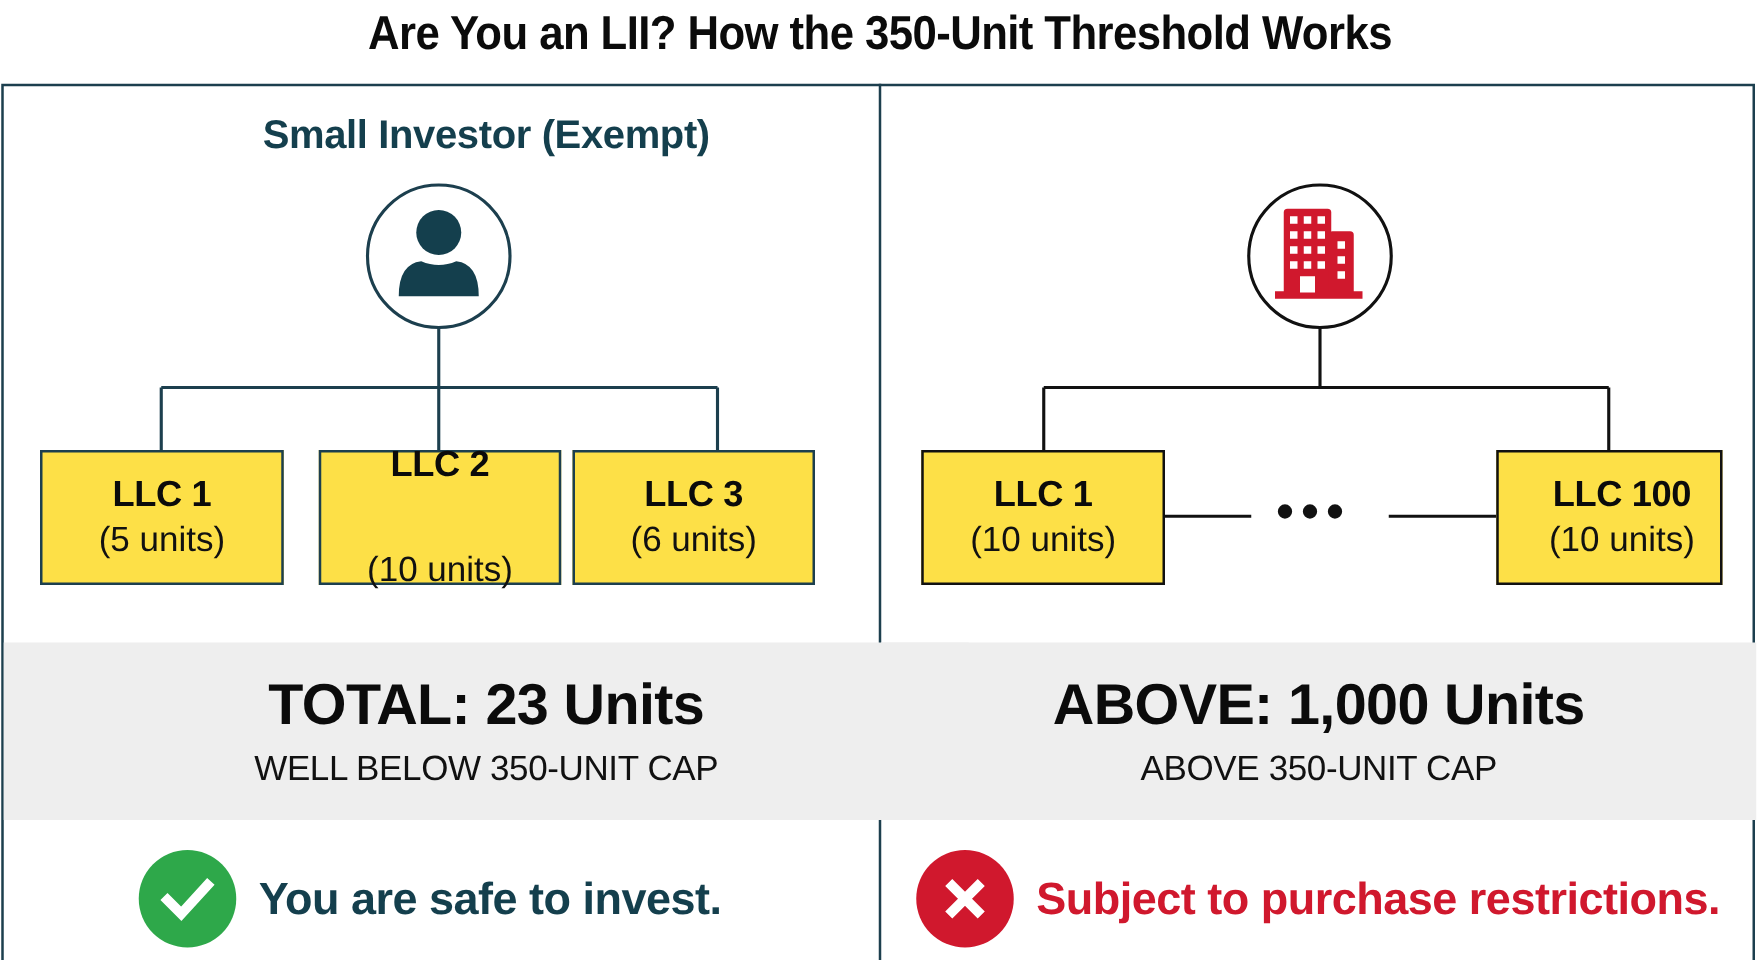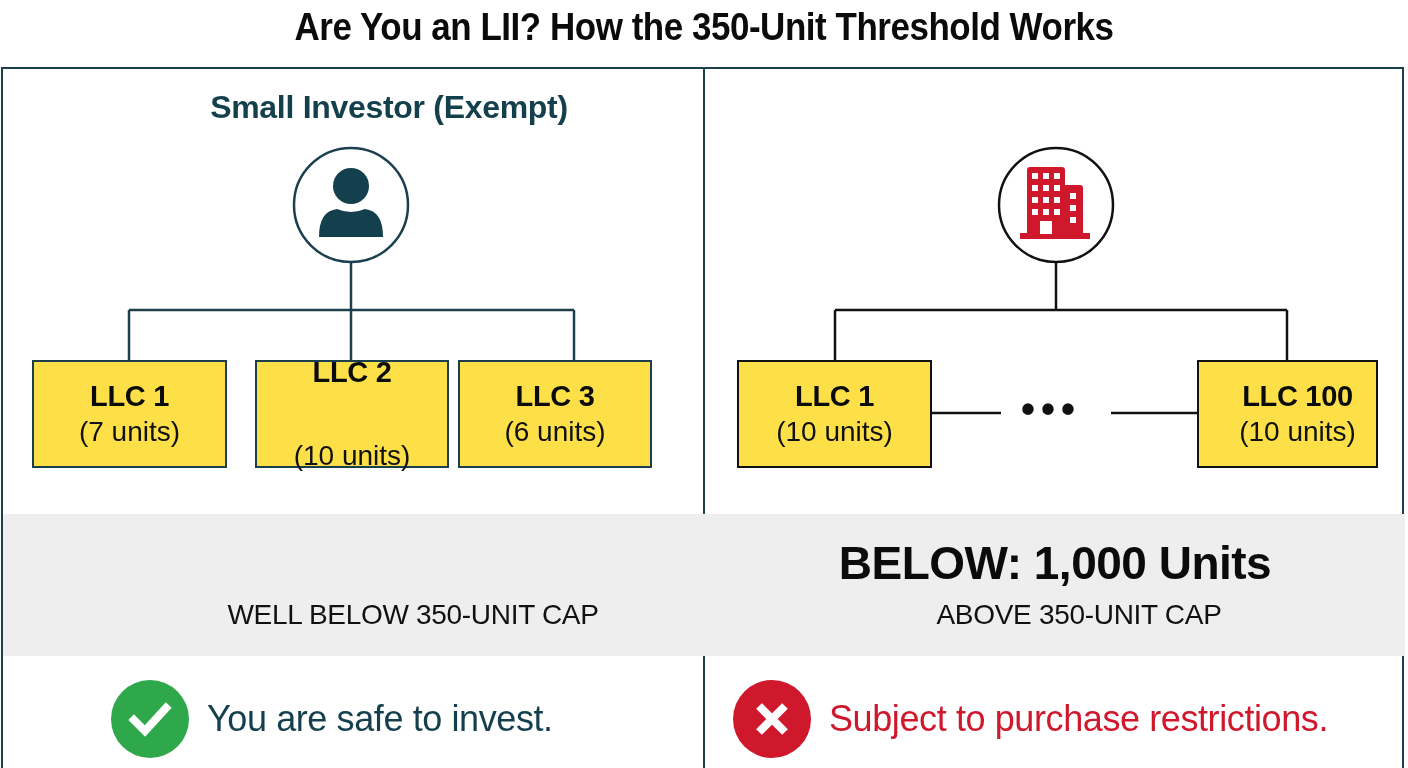--- a/index.html
+++ b/index.html
@@ -30,30 +30,30 @@
   .panel-title.red { color: #d0182d; }
   .band {
     position: absolute; left: 0; width: 100%; top: 445px; height: 142px; background: #eeeeee;
   }
   .total {
     position: absolute; left: 0; width: 100%; top: 467px; text-align: center;
     font-size: 46px; font-weight: bold; color: #0b0b0b; letter-spacing: -0.5px;
   }
   .cap {
     position: absolute; left: 0; width: 100%; top: 530px; text-align: center;
-    font-size: 28px; color: #111; letter-spacing: -0.3px; padding-left: 24px;
+    font-size: 28px; color: #111; letter-spacing: -0.3px;
   }
   .verdict {
     position: absolute; top: 610px; height: 80px; display: flex; align-items: center;
   }
   .verdict .badge {
     width: 78px; height: 78px; border-radius: 50%; display: flex; align-items: center; justify-content: center;
     flex: 0 0 auto;
   }
-  .verdict .text { font-size: 36px; font-weight: normal; margin-left: 18px; letter-spacing: -0.4px; white-space: nowrap; }
+  .verdict .text { font-size: 36px; font-weight: bold; margin-left: 18px; letter-spacing: -0.4px; white-space: nowrap; }
   .diagram { position: absolute; left: 0; top: 0; width: 700px; height: 699px; }
   .box {
     position: absolute; border: 2px solid #1c3f4e; background: #fde047; box-sizing: border-box;
     display: flex; flex-direction: column; align-items: center; justify-content: center; text-align: left;
   }
   .box.black { border-color: #111; }
   .box .name { font-size: 29px; font-weight: bold; color: #0b0b0b; line-height: 36px; letter-spacing: -0.3px; }
   .box .units { font-size: 28px; color: #111; line-height: 36px; }
   .dots { position: absolute; font-size: 40px; font-weight: bold; color: #111; letter-spacing: 6px; }
 </style>
@@ -79,32 +79,33 @@
     <g stroke="#1c3f4e" stroke-width="2.5" fill="none">
       <line x1="348" y1="193" x2="348" y2="291"></line>
       <line x1="126" y1="241" x2="571" y2="241"></line>
       <line x1="126" y1="241" x2="126" y2="291"></line>
       <line x1="571" y1="241" x2="571" y2="291"></line>
     </g>
   </svg>
 
   <div class="box" style="left:29px; top:291px; width:195px; height:108px;">
     <div class="name">LLC 1</div>
-    <div class="units">(7 units)</div>
+    <div class="units">(5 units)</div>
   </div>
   <div class="box" style="left:252px; top:291px; width:194px; height:108px;gap:48px;">
     <div class="name">LLC 2</div>
     <div class="units">(10 units)</div>
   </div>
   <div class="box" style="left:455px; top:291px; width:194px; height:108px;">
     <div class="name">LLC 3</div>
     <div class="units">(6 units)</div>
   </div>
 
   <div class="band"></div>
+  <div class="total">TOTAL: 23 Units</div>
   <div class="cap">WELL BELOW 350-UNIT CAP</div>
 
   <div class="verdict" style="left:108px;">
     <div class="badge" style="background:#2ea84a;">
       <svg width="44" height="44" viewBox="0 0 44 44">
           <path d="M6 23 L17 34 L38 11" stroke="#fff" stroke-width="8" fill="none" stroke-linecap="square"></path>
         </svg>
     </div>
     <div class="text" style="color:#143f4d;">You are safe to invest.</div>
   </div>
@@ -151,21 +152,21 @@
     <div class="name">LLC 1</div>
     <div class="units">(10 units)</div>
   </div>
   <div class="dots" style="left:316px; top:318px;">•••</div>
   <div class="box black" style="left:492px; top:291px; width:181px; height:108px;padding-left:20px;">
     <div class="name">LLC 100</div>
     <div class="units">(10 units)</div>
   </div>
 
   <div class="band"></div>
-  <div class="total">BELOW: 1,000 Units</div>
+  <div class="total">ABOVE: 1,000 Units</div>
   <div class="cap">ABOVE 350-UNIT CAP</div>
 
   <div class="verdict" style="left:28px;">
     <div class="badge" style="background:#d0182d;">
       <svg width="40" height="40" viewBox="0 0 40 40">
           <path d="M7 7 L33 33 M33 7 L7 33" stroke="#fff" stroke-width="8" fill="none"></path>
         </svg>
     </div>
     <div class="text" style="color:#d0182d;">Subject to purchase restrictions.</div>
   </div>

